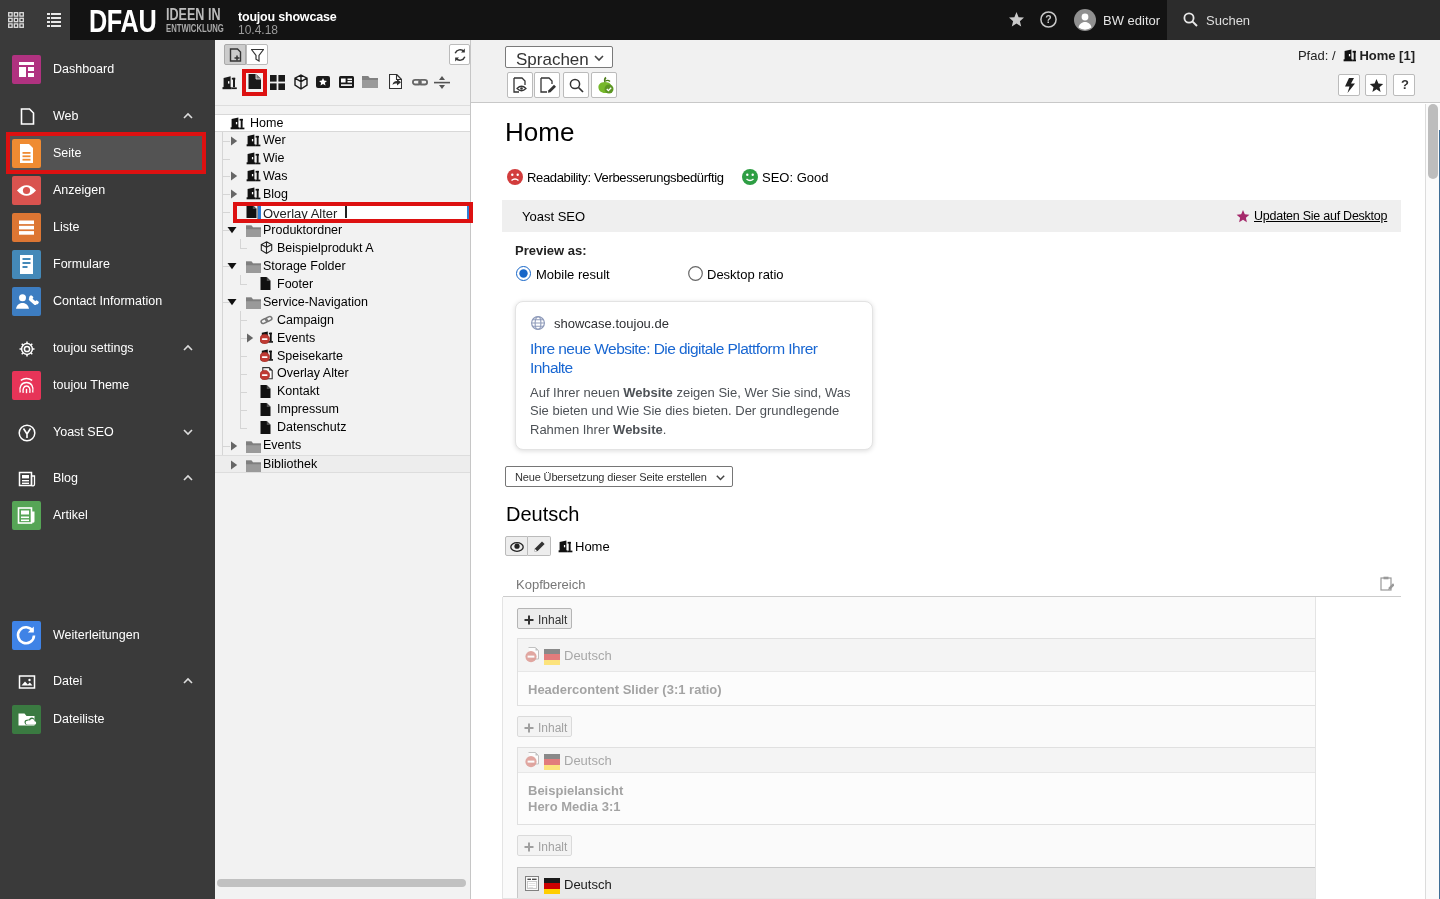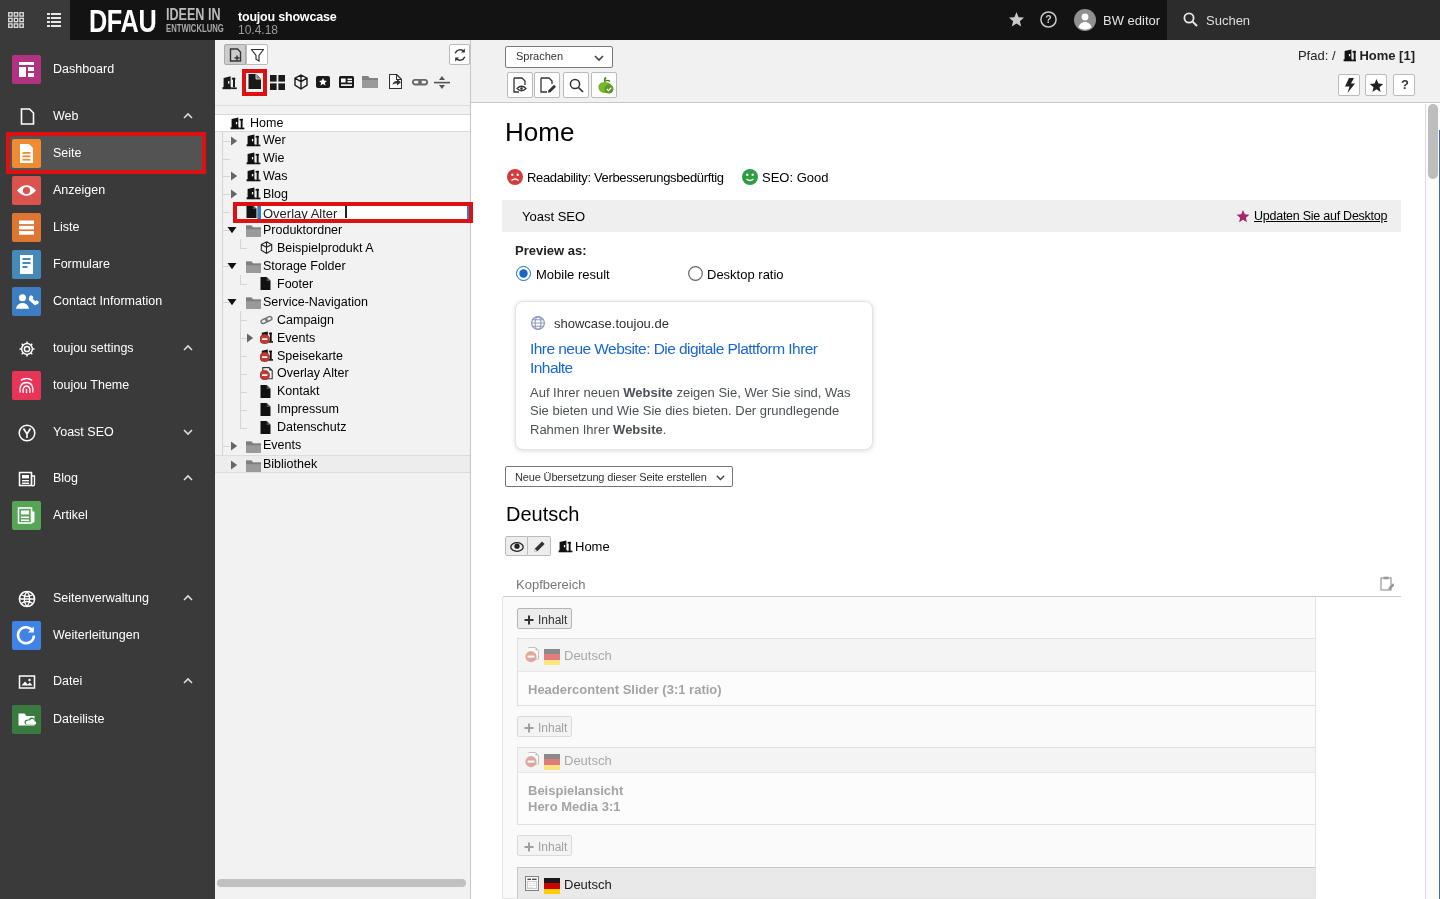--- a/index.html
+++ b/index.html
@@ -239,31 +239,20 @@
           <path d="M19.5 10.5h3v9.6a1.5 1.5 0 0 1-3 .4z" fill="#fff"></path>
           <rect x="9" y="9.5" width="8" height="4" fill="#fff"></rect>
           <rect x="9" y="15.5" width="8" height="1.6" fill="#fff"></rect>
           <rect x="9" y="18.5" width="8" height="1.6" fill="#fff"></rect>
         </svg>
     </div>
     <div class="mlabel">Artikel</div>
   </div>
 
 
-  <div class="mitem" style="top:540px">
-    <svg class="abs" style="left:18px;top:10px" width="18" height="18" viewBox="0 0 18 18">
-        <circle cx="9" cy="9" r="7.6" fill="none" stroke="#fff" stroke-width="1.5"></circle>
-        <path d="M1.6 9h14.8M9 1.4a12 12 0 0 1 0 15.2M9 1.4a12 12 0 0 0 0 15.2" fill="none" stroke="#fff" stroke-width="1.3"></path>
-        <path d="M3 4.5c2 1.4 4 2 6 2s4-.6 6-2M3 13.5c2-1.4 4-2 6-2s4 .6 6 2" fill="none" stroke="#fff" stroke-width="1.3"></path>
-      </svg>
-    <div class="mlabel">Seitenverwaltung</div>
-    <svg class="marr" viewBox="0 0 10 10">
-        <path d="M1 7l4-4 4 4" fill="none" stroke="#ddd" stroke-width="1.6"></path>
-      </svg>
-  </div>
 
   <div class="mitem" style="top:577px">
     <div class="mico" style="background:#3f83e6">
       <svg width="29" height="29" viewBox="0 0 29 29">
           <path d="M20.8 10a8 8 0 1 0 1.2 4.5" fill="none" stroke="#fff" stroke-width="2.6"></path>
           <path d="M21.8 5.5v6h-6z" fill="#fff"></path>
         </svg>
     </div>
     <div class="mlabel">Weiterleitungen</div>
   </div>
@@ -620,21 +609,21 @@
         <span class="rtxt" style="left:48px">Bibliothek</span>
       </div>
   <div class="abs" style="left:18px;top:161.5px;width:240px;height:21px;border:4px solid #dd1111;z-index:5;"></div>
   </div>
 
   <div class="abs" style="left:2px;top:839px;width:249px;height:8px;background:#c1c1c1;border-radius:4px;"></div>
 </div>
 <div id="docheader">
 
   <div class="abs" style="left:34px;top:6px;width:108px;height:22px;background:#fff;border:1px solid #7a7a7a;border-radius:2px;">
-    <span style="position:absolute;left:10px;top:3px;font-size:11px;color:#333;">Sprachen</span>
+    <span style="position:absolute;left:10px;top:3px;font-size:17px;color:#333;">Sprachen</span>
     <svg class="abs" style="left:88px;top:8px" width="10" height="7" viewBox="0 0 10 7">
         <path d="M1 1l4 4 4-4" fill="none" stroke="#444" stroke-width="1.6"></path>
       </svg>
   </div>
 
   <div class="btn" style="left:36px;top:32px;width:26px;height:26px;">
     <svg class="abs" style="left:5px;top:4px" width="15" height="16" viewBox="0 0 15 16">
         <path d="M1 1h8l3 3v4" fill="none" stroke="#333" stroke-width="1.3"></path>
         <path d="M1 1v14h5" fill="none" stroke="#333" stroke-width="1.3"></path>
         <path d="M4 11.5q4.5-4.5 9 0q-4.5 4.5-9 0z" fill="none" stroke="#333" stroke-width="1.2"></path>

